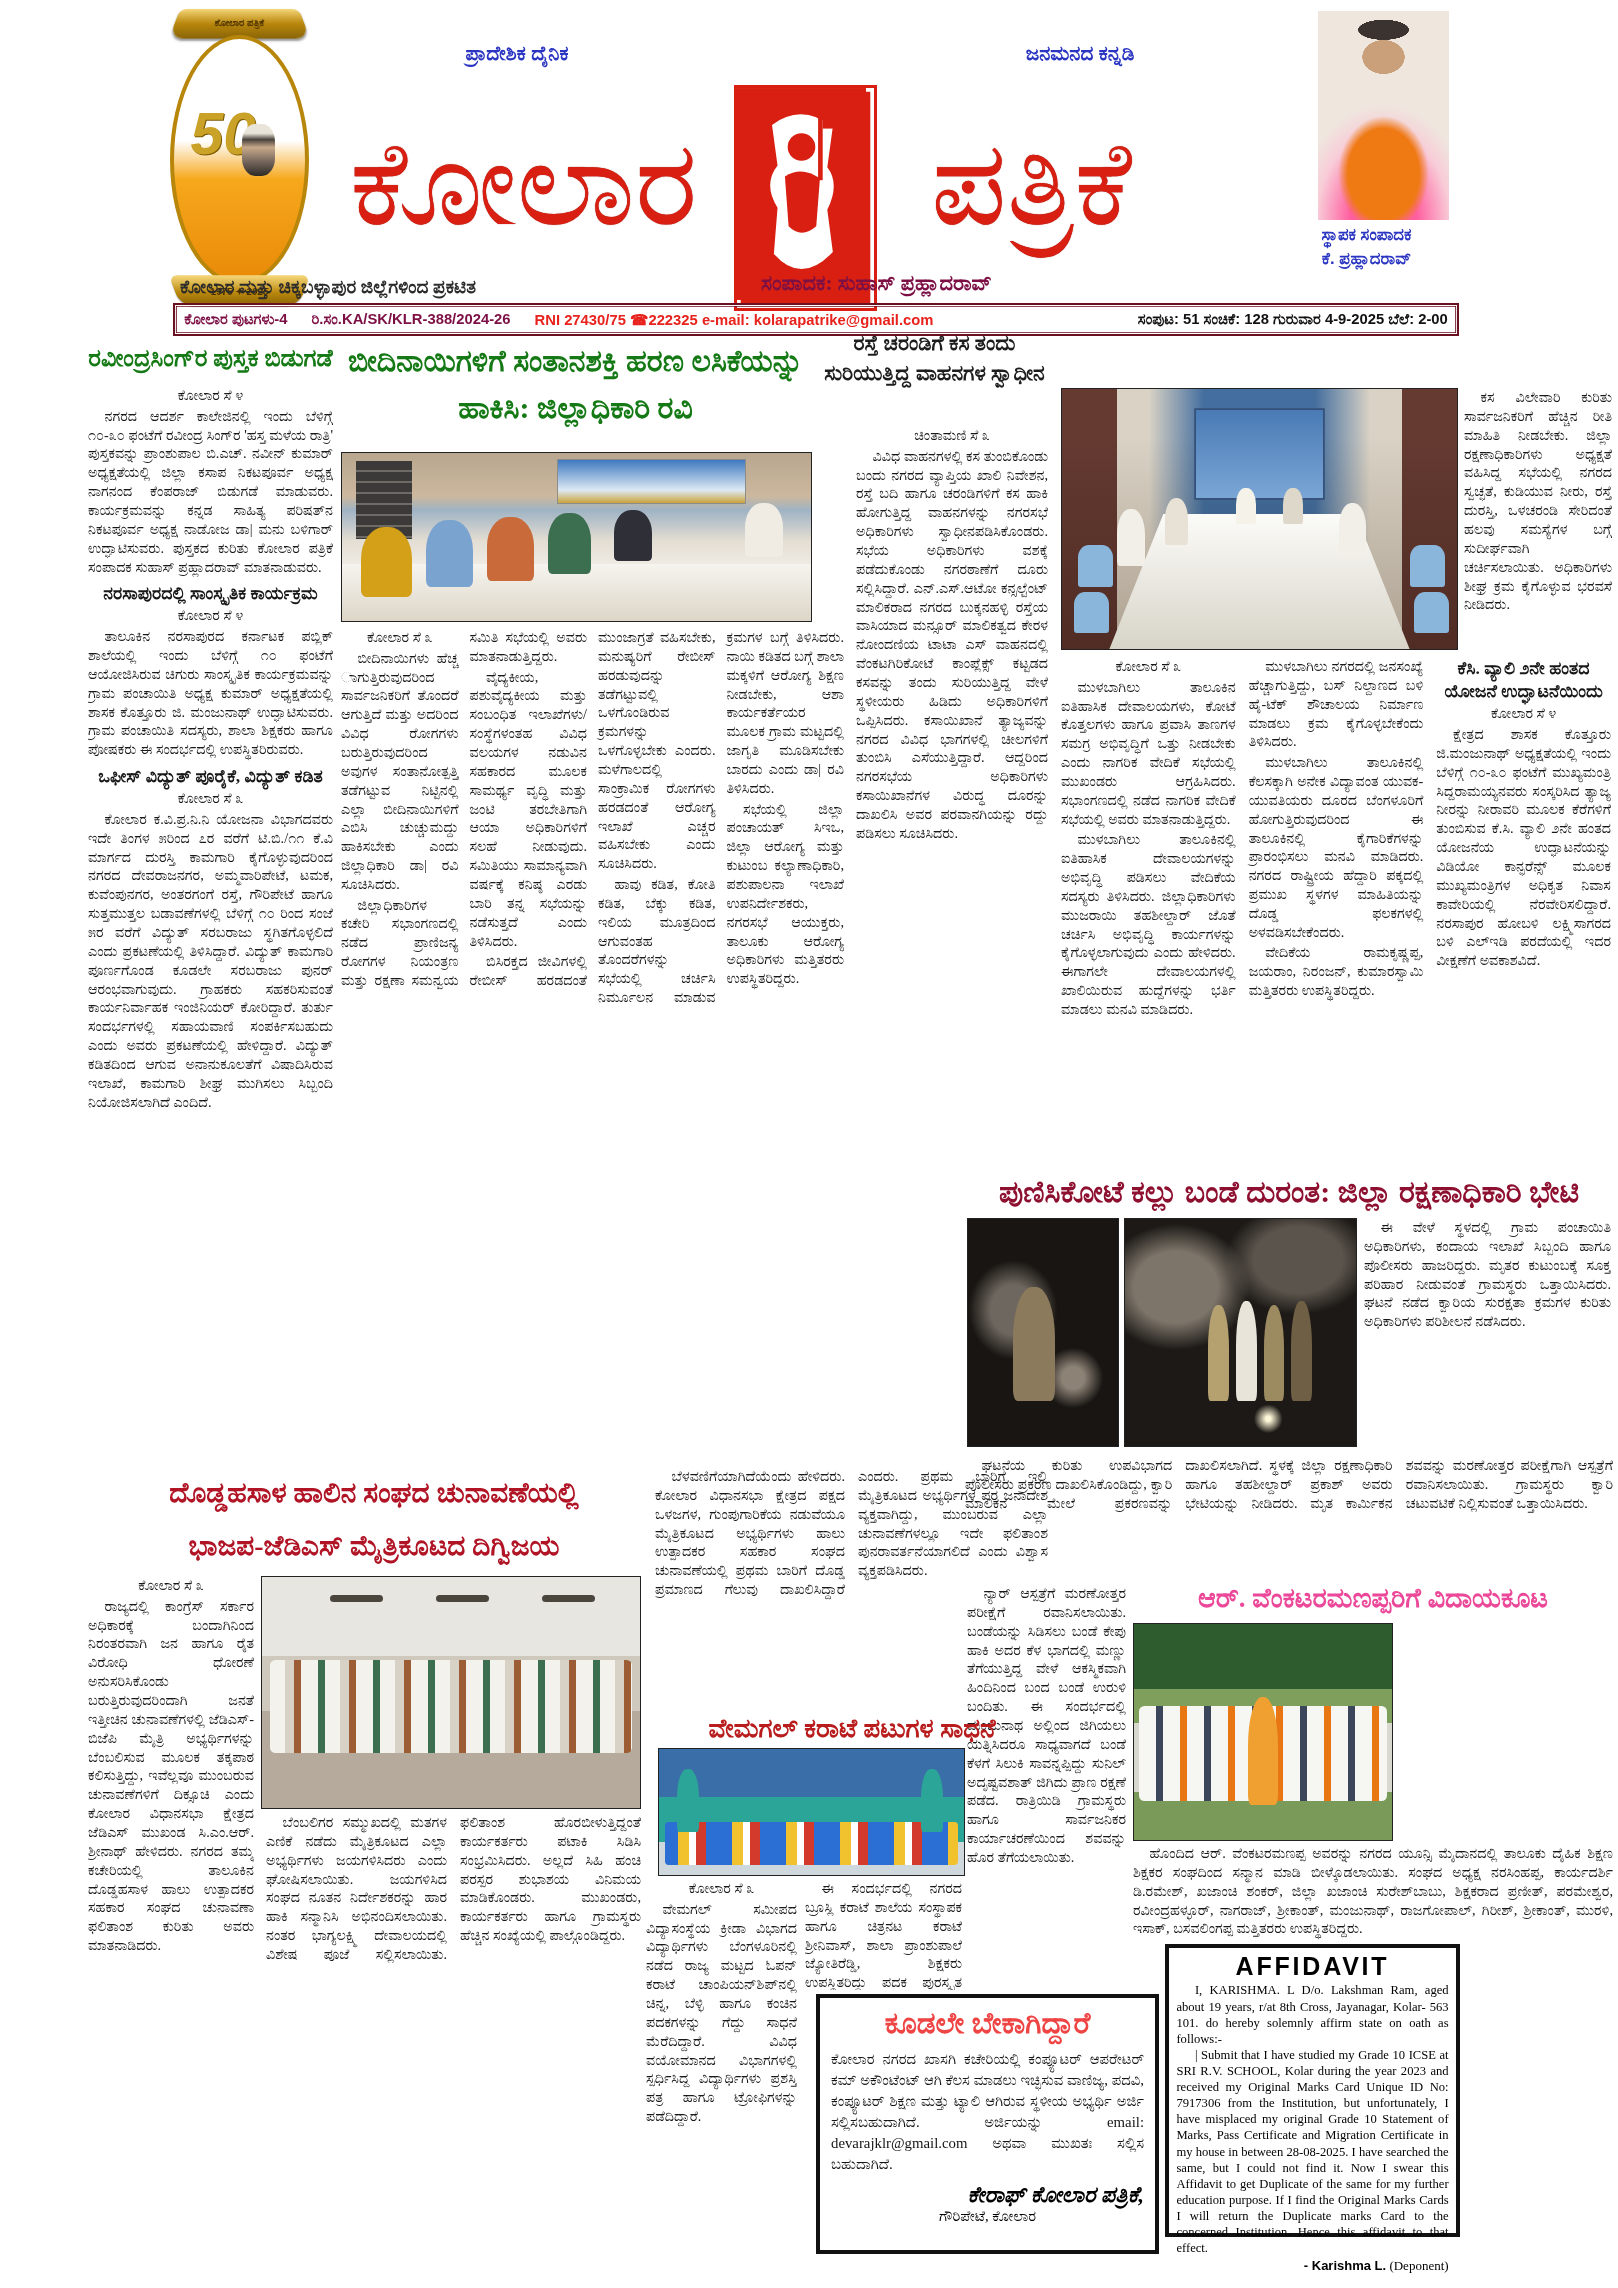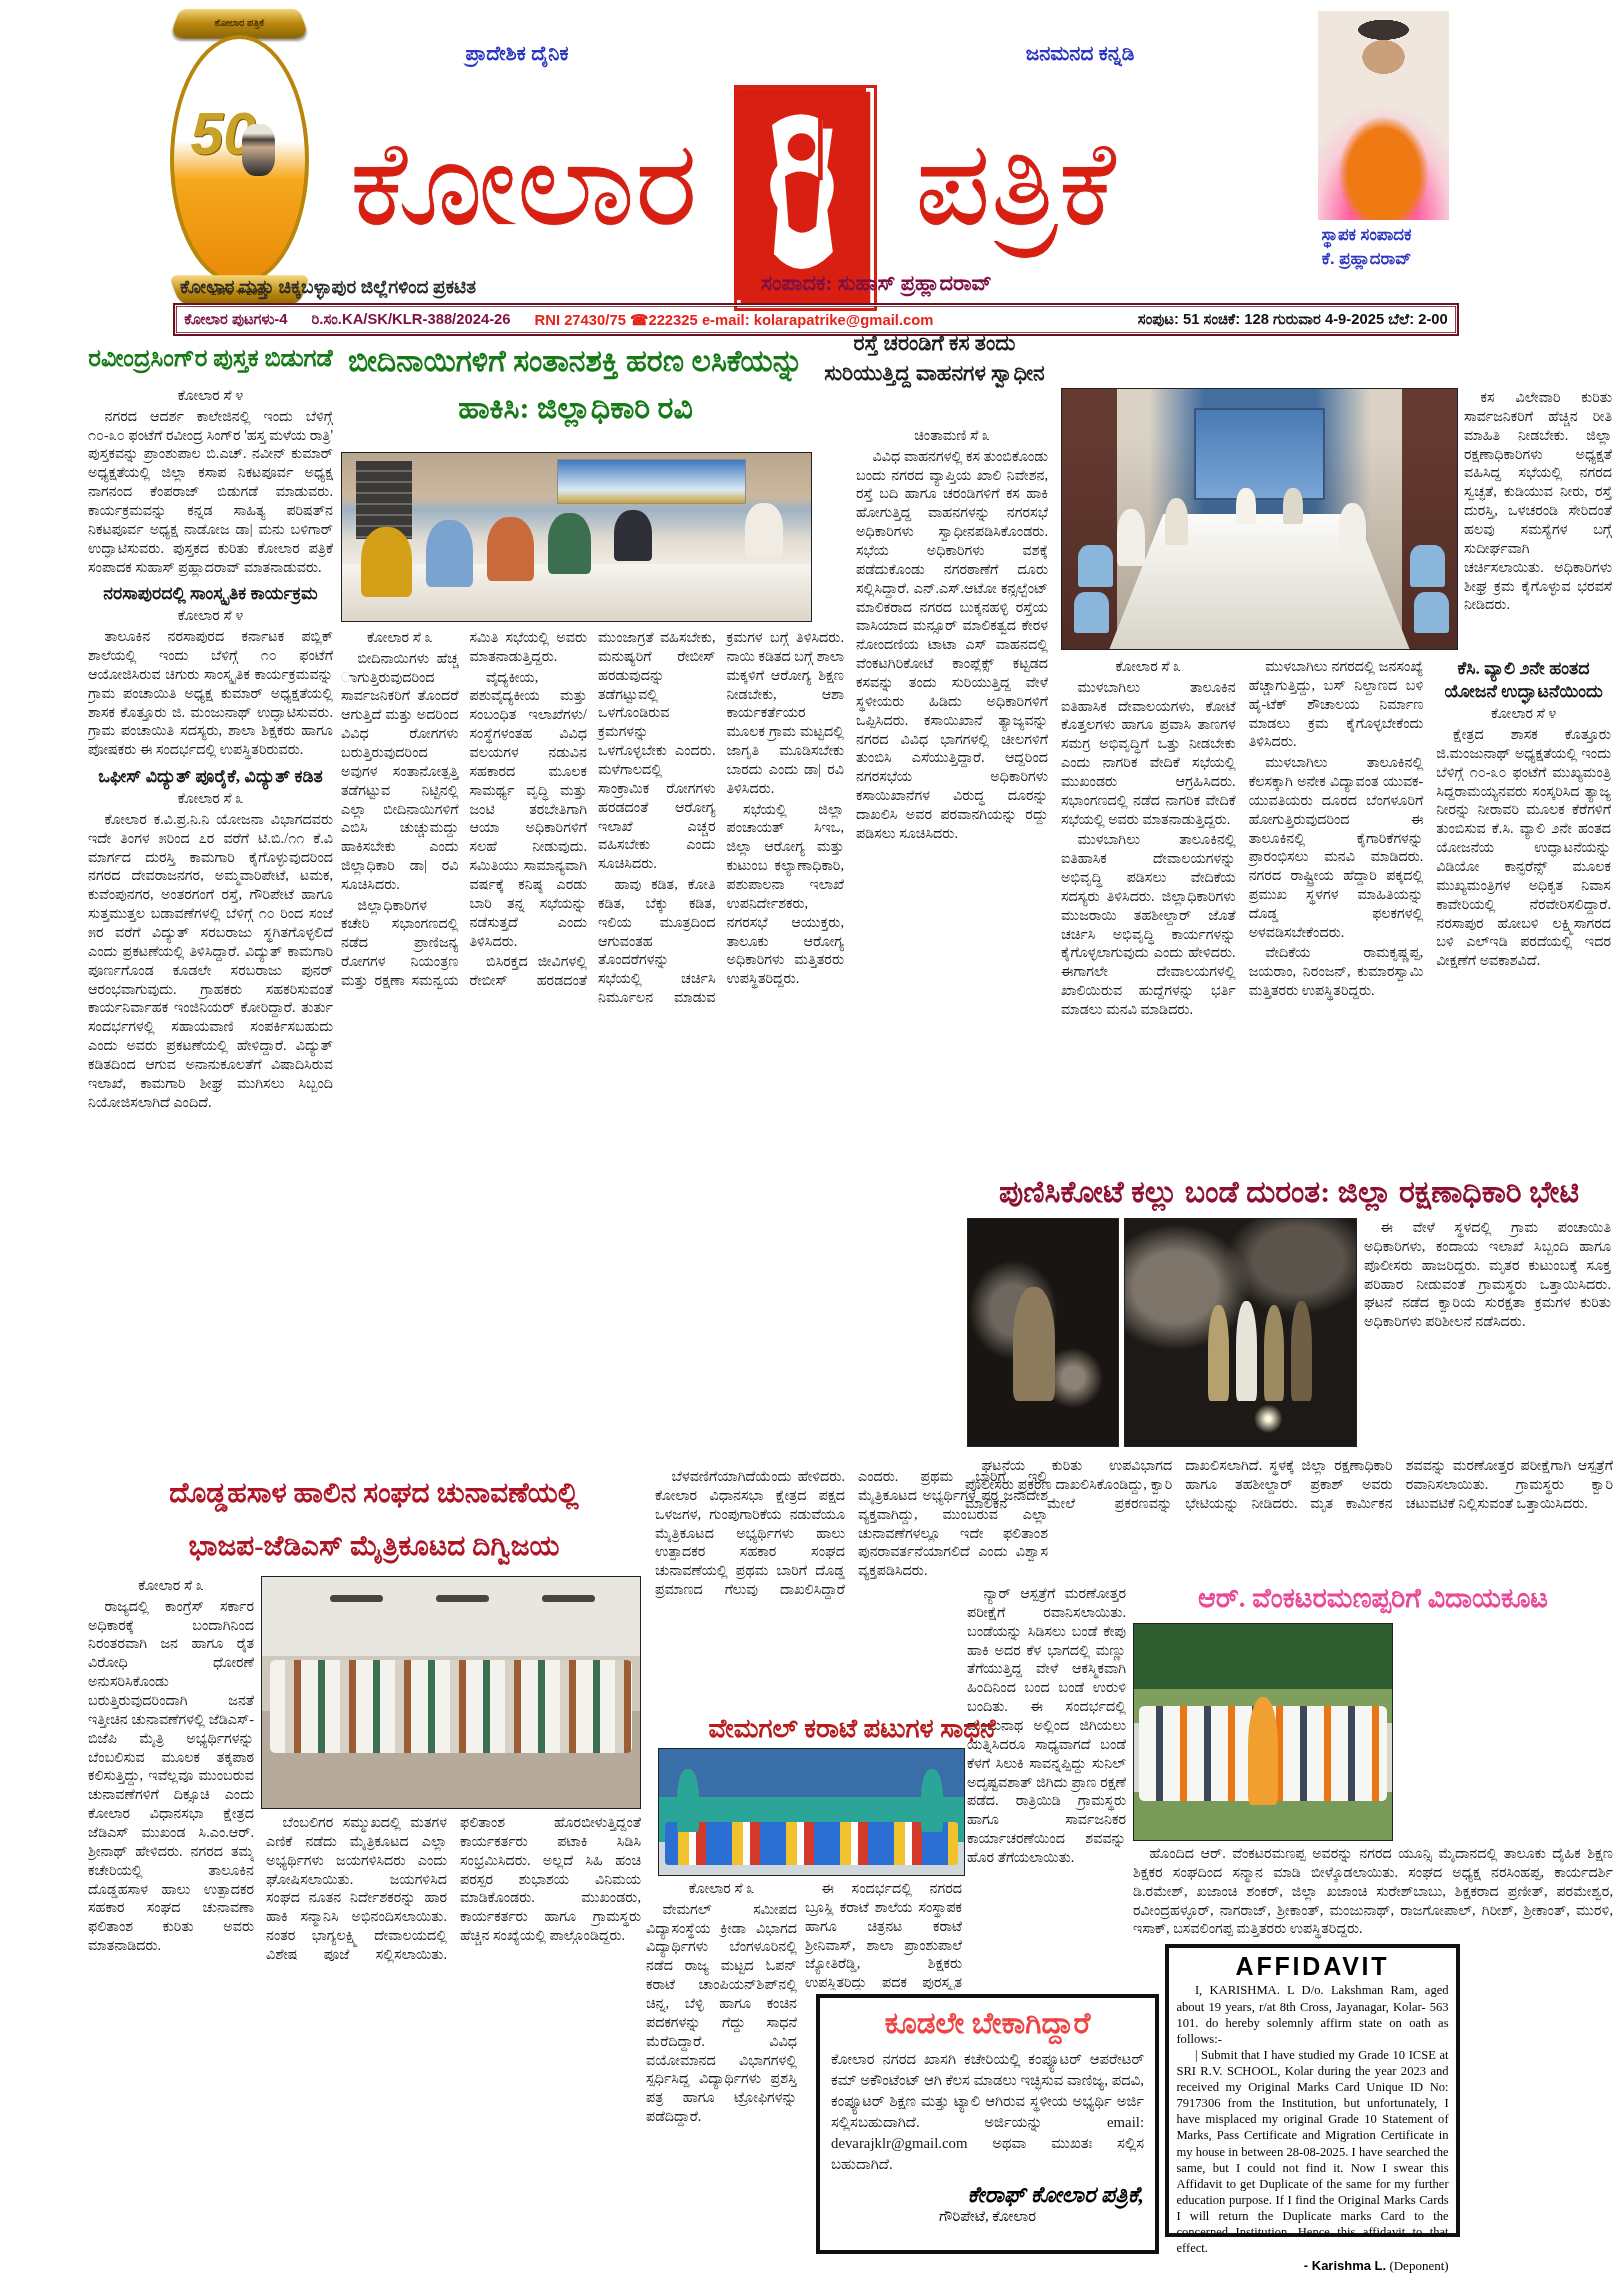--- a/index.html
+++ b/index.html
@@ -19,21 +19,21 @@
   #logo .fifty{position:absolute;left:16.6px;top:61px;font-size:59px;font-weight:bold;
      color:#caa227;text-shadow:0.9px 0.9px 0 #7c5a00;font-family:"Liberation Sans",sans-serif;font-style:italic;}
   #logo .port{position:absolute;left:68px;top:85px;width:33px;height:52px;border-radius:40%/34%;
      background:linear-gradient(#e9e4da 18%,#4a423c 30%,#c7a98a 45%,#6e6058 75%,#2e2a26);}
   .mast-tag{font-family:"Liberation Sans",sans-serif;font-weight:bold;color:#2a35c2;font-size:20px;text-align:center;}
   #tagL{left:397px;top:42px;width:240px;}
   #tagR{left:951px;top:42px;width:258px;}
   .mast-title{color:#d81f12;font-weight:normal;font-size:118px;line-height:212px;text-align:center;
      white-space:nowrap;font-family:"Liberation Serif",serif;text-shadow:0 0 0.9px #8e0f06;}
   #titleW1{left:318px;top:79px;width:411px;height:220px;overflow:hidden;}
-  #titleW2{left:877px;top:79px;width:277px;height:220px;overflow:hidden;}
+  #titleW2{left:877px;top:79px;width:277px;height:220px;overflow:hidden;padding-left:16px;}
   #emblem{left:734px;top:85px;width:137px;height:220px;background:#d81f12;
      border:3.7px solid #d81f12;box-shadow:inset 0 0 0 3.7px #ffffff;}
   #founderPhoto{left:1318px;top:11px;width:131px;height:209px;overflow:hidden;
      background:
        radial-gradient(35px 28px at 50% 22%, #caa07a 60%, rgba(0,0,0,0) 61%),
        radial-gradient(42px 16.6px at 50% 9%, #3a3330 60%, rgba(0,0,0,0) 61%),
        radial-gradient(65px 83px at 50% 78%, #ef7a14 55%, rgba(0,0,0,0) 70%),
        radial-gradient(111px 148px at 50% 100%, #ff5fa0 30%, #f8cdd8 60%, #efe6de 78%);}
   #founderCap{left:1274px;top:223px;width:185px;text-align:center;color:#2a35c2;
      font-family:"Liberation Sans",sans-serif;font-weight:bold;font-size:16.6px;line-height:1.45;}

